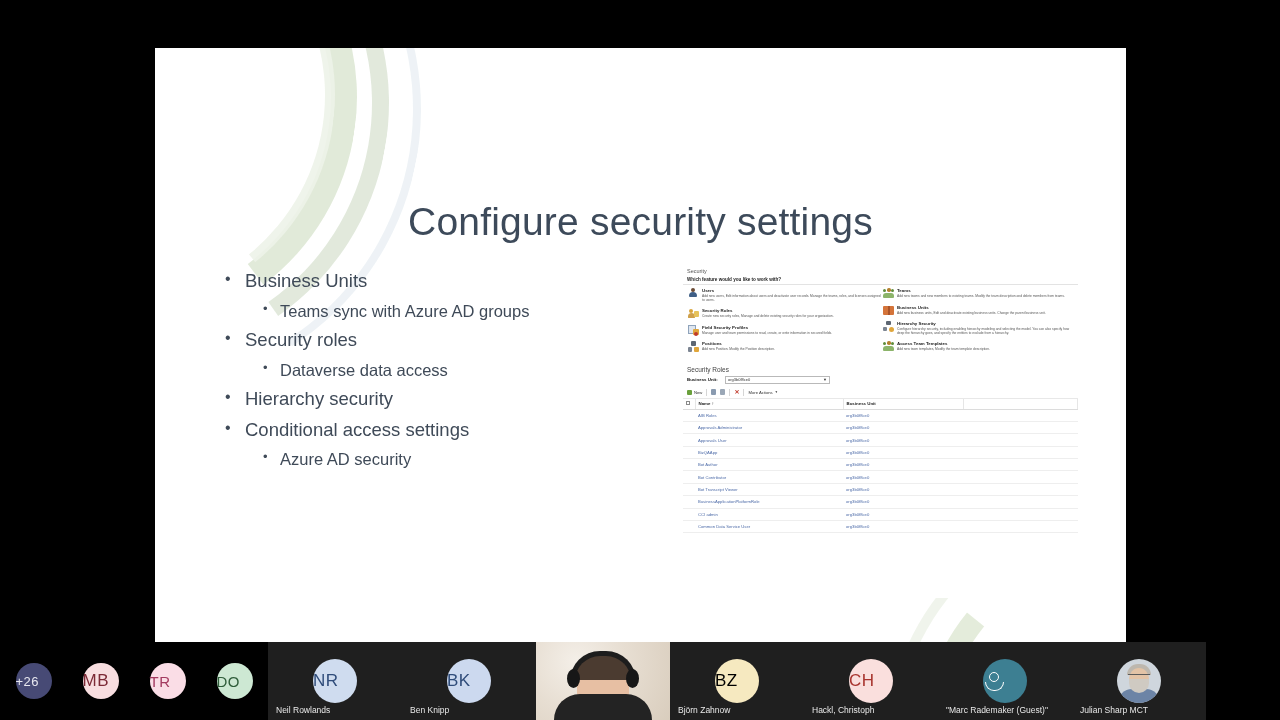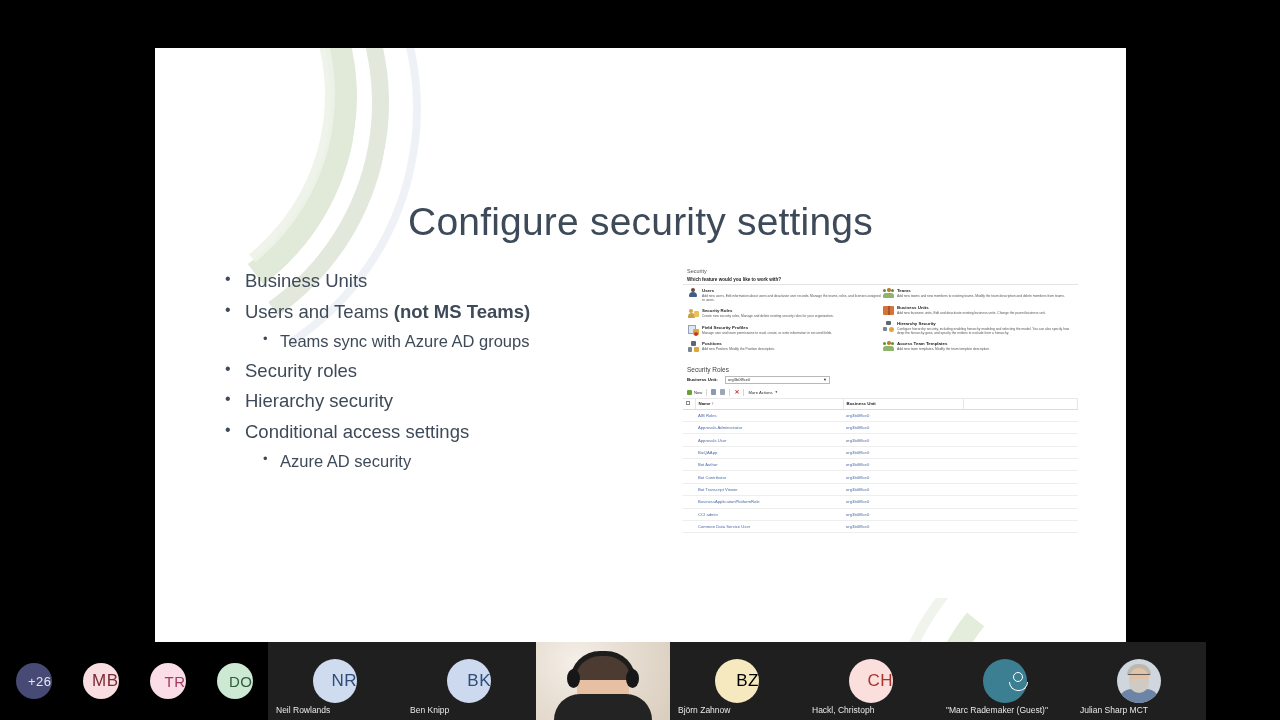--- a/index.html
+++ b/index.html
@@ -94,21 +94,21 @@
   .col-nm { width:148px; }
   .col-bu { width:120px; }
 
   
   #strip { position:absolute; left:0; bottom:0; width:1280px; height:78px;
            display:flex; background:#000; }
   .cell { position:relative; height:78px; display:flex; align-items:center;
           justify-content:center; }
   .cell.tile-bg { background:#1f1f1f; }
   .avatar { border-radius:50%; display:flex; align-items:center;
-            justify-content:flex-end; font-size:17px; font-weight:400;
+            justify-content:flex-start; font-size:17px; font-weight:400;
             letter-spacing:.5px; }
   .pname { position:absolute; left:8px; bottom:5px; font-size:8.5px;
            color:#e8e8e8; white-space:nowrap; }
   .vid { position:relative; overflow:hidden; background:#cbb7a7; }
 
   
   .cam-bg { position:absolute; inset:0; background:
       radial-gradient(circle at 30% 25%, #f4efe8 0%, #e7ded2 45%, #d9cdbd 100%); }
   .cam-head { position:absolute; left:50%; top:16px; width:52px; height:60px;
       margin-left:-26px; border-radius:48% 48% 42% 42%; background:#e7bfa3; }
@@ -155,23 +155,23 @@
     <div class="arc arc-b"></div>
     <div class="arc arc-a"></div>
     <div class="arc arc-c"></div>
     <div class="arc arc-right"></div>
     <div class="arc arc-right2"></div>
 
     <div id="slide-title">Configure security settings</div>
 
     <div id="bullets">
       <div class="b1"><span class="bl">Business Units</span></div>
-      <div class="b1"><span class="bl">Users and Teams </span><span class="bold">(not MS Teams)</span></div>
       <div class="b2">Teams sync with Azure AD groups</div>
       <div class="b1"><span class="bl">Security roles</span></div>
+      <div class="b2">Dataverse data access</div>
       <div class="b1"><span class="bl">Hierarchy security</span></div>
       <div class="b1"><span class="bl">Conditional access settings</span></div>
       <div class="b2">Azure AD security</div>
     </div>
 
     <div id="shot">
       <div class="sec-title">Security</div>
       <div class="sec-q">Which feature would you like to work with?</div>
 
       <div class="tilegrid">

